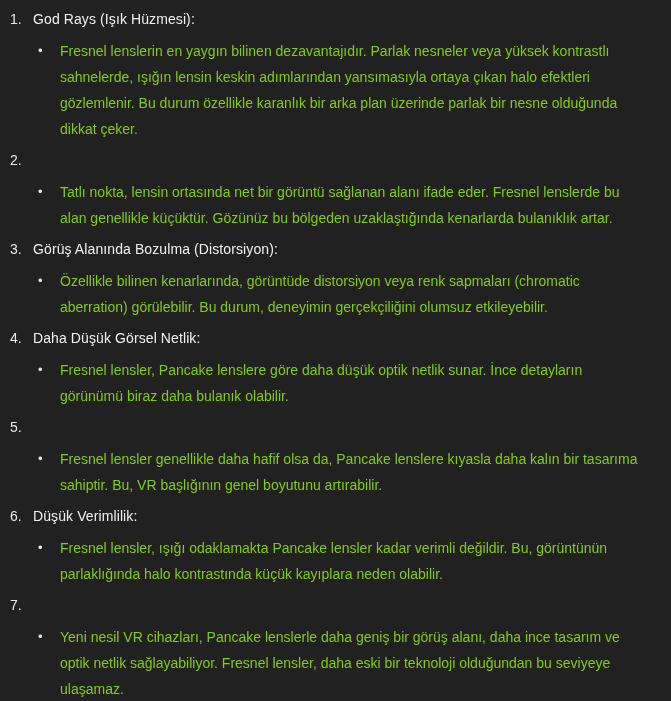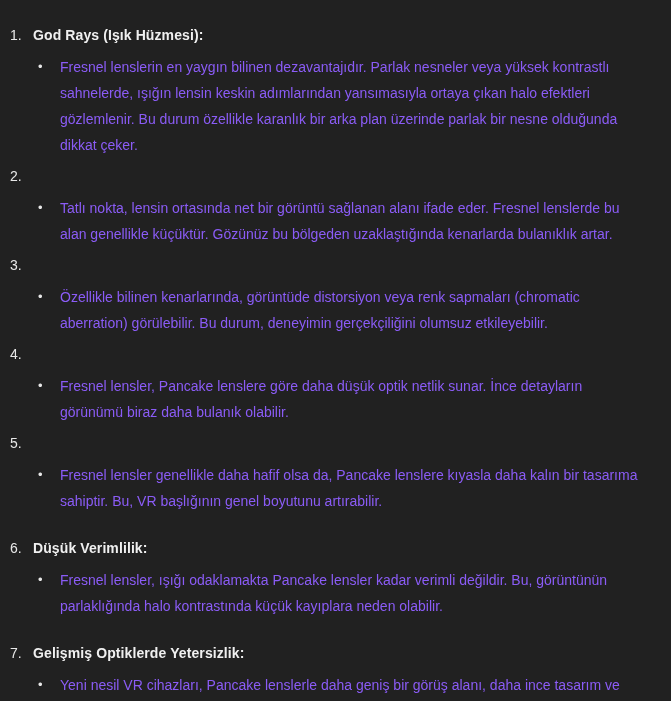--- a/index.html
+++ b/index.html
@@ -36,43 +36,42 @@
     line-height: 26px;
     margin: 0 0 6px 0;
   }
   .item-number {
     flex: 0 0 23px;
     width: 23px;
     font-weight: 400;
     color: #e8e8e8;
   }
   .item-title {
-    font-weight: 700;
+    font-weight: 400;
     color: #f0f0f0;
     letter-spacing: 0.1px;
-    margin-top: 16px;
   }
   .bullets {
     list-style: none;
     margin: 0 0 5px 0;
     padding: 0 0 0 28px;
   }
   .bullet-row {
     display: flex;
     line-height: 26px;
   }
   .bullet-dot {
     flex: 0 0 22px;
     width: 22px;
     color: #e8e8e8;
     font-size: 13px;
   }
   .bullet-text {
     flex: 1 1 auto;
-    color: #8b5cf6;
+    color: #84cc16;
   }
 </style>
 </head>
 <body>
 
 <div class="page">
   <ol class="numbered-list" id="numbered-list">
   <li class="list-item">
     <div class="item-heading">
       <span class="item-number">1.</span>
@@ -94,32 +93,34 @@
   <li class="bullet-row">
     <span class="bullet-dot">•</span>
     <span class="bullet-text">Tatlı nokta, lensin ortasında net bir görüntü sağlanan alanı ifade eder. Fresnel lenslerde bu alan genellikle küçüktür. Gözünüz bu bölgeden uzaklaştığında kenarlarda bulanıklık artar.</span>
   </li>
 </ul>
   </li>
 
   <li class="list-item">
     <div class="item-heading">
       <span class="item-number">3.</span>
+      <span class="item-title">Görüş Alanında Bozulma (Distorsiyon):</span>
     </div>
     <ul class="bullets">
   <li class="bullet-row">
     <span class="bullet-dot">•</span>
     <span class="bullet-text">Özellikle bilinen kenarlarında, görüntüde distorsiyon veya renk sapmaları (chromatic aberration) görülebilir. Bu durum, deneyimin gerçekçiliğini olumsuz etkileyebilir.</span>
   </li>
 </ul>
   </li>
 
   <li class="list-item">
     <div class="item-heading">
       <span class="item-number">4.</span>
+      <span class="item-title">Daha Düşük Görsel Netlik:</span>
     </div>
     <ul class="bullets">
   <li class="bullet-row">
     <span class="bullet-dot">•</span>
     <span class="bullet-text">Fresnel lensler, Pancake lenslere göre daha düşük optik netlik sunar. İnce detayların görünümü biraz daha bulanık olabilir.</span>
   </li>
 </ul>
   </li>
 
   <li class="list-item">
@@ -143,21 +144,20 @@
   <li class="bullet-row">
     <span class="bullet-dot">•</span>
     <span class="bullet-text">Fresnel lensler, ışığı odaklamakta Pancake lensler kadar verimli değildir. Bu, görüntünün parlaklığında halo kontrastında küçük kayıplara neden olabilir.</span>
   </li>
 </ul>
   </li>
 
   <li class="list-item">
     <div class="item-heading">
       <span class="item-number">7.</span>
-      <span class="item-title">Gelişmiş Optiklerde Yetersizlik:</span>
     </div>
     <ul class="bullets">
   <li class="bullet-row">
     <span class="bullet-dot">•</span>
     <span class="bullet-text">Yeni nesil VR cihazları, Pancake lenslerle daha geniş bir görüş alanı, daha ince tasarım ve optik netlik sağlayabiliyor. Fresnel lensler, daha eski bir teknoloji olduğundan bu seviyeye ulaşamaz.</span>
   </li>
 </ul>
   </li>
 </ol>
 </div>

